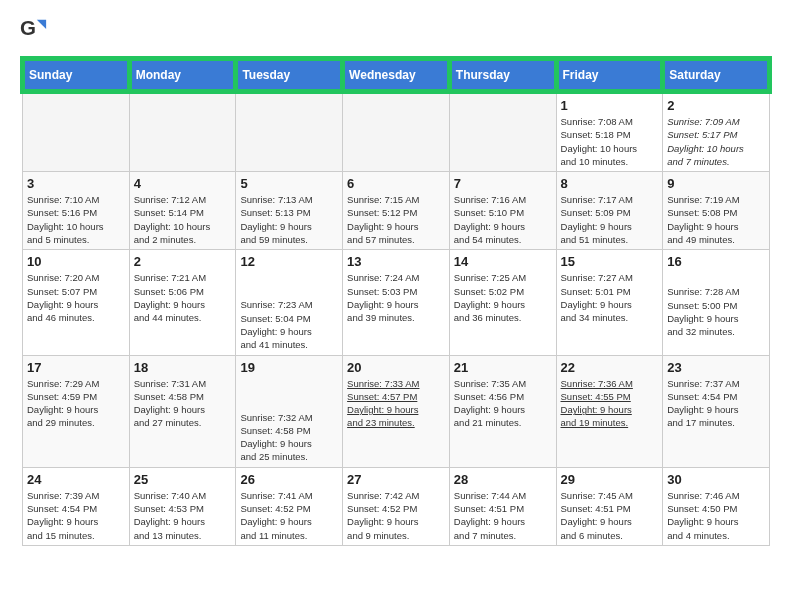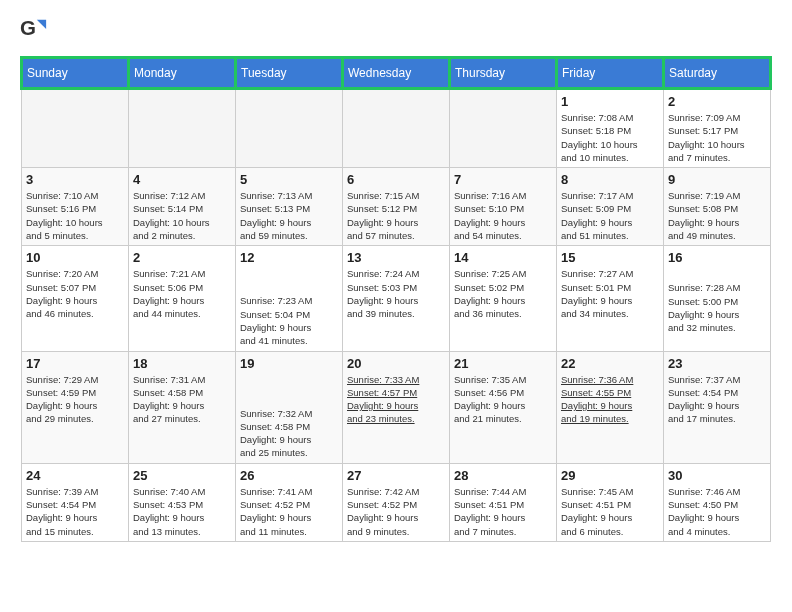--- a/index.html
+++ b/index.html
@@ -55,24 +55,24 @@
     }
     .calendar {
       width: 100%;
       border-collapse: collapse;
       table-layout: fixed;
     }
     .calendar th {
       background-color: #3a7bd5;
       color: #fff;
       font-size: 12px;
-      font-weight: normal;
+      font-weight: bold;
       padding: 7px 4px;
       text-align: left;
-      border: 3px solid #22c55e;
+      border: 5px solid #22c55e;
     }
     .calendar td {
       border: 1px solid #ccc;
       vertical-align: top;
       padding: 4px 4px 3px 4px;
       font-size: 10px;
       color: #333;
       height: 78px;
       background: #fff;
     }
@@ -135,21 +135,21 @@
           <td class="empty"></td>
           <td>
             <span class="day-number">1</span>
             <div class="day-info" style="white-space: pre-line;">Sunrise: 7:08 AM
 Sunset: 5:18 PM
 Daylight: 10 hours
 and 10 minutes.</div>
           </td>
           <td>
             <span class="day-number">2</span>
-            <div class="day-info" style="white-space: pre-line;">Sunrise: 7:09 AM
+            <div class="day-info" style="white-space: pre-line; font-style: italic;">Sunrise: 7:09 AM
 Sunset: 5:17 PM
 Daylight: 10 hours
 and 7 minutes.</div>
           </td>
         </tr>
         <tr>
           <td class="alt-row">
             <span class="day-number">3</span>
             <div class="day-info" style="white-space: pre-line;">Sunrise: 7:10 AM
 Sunset: 5:16 PM

